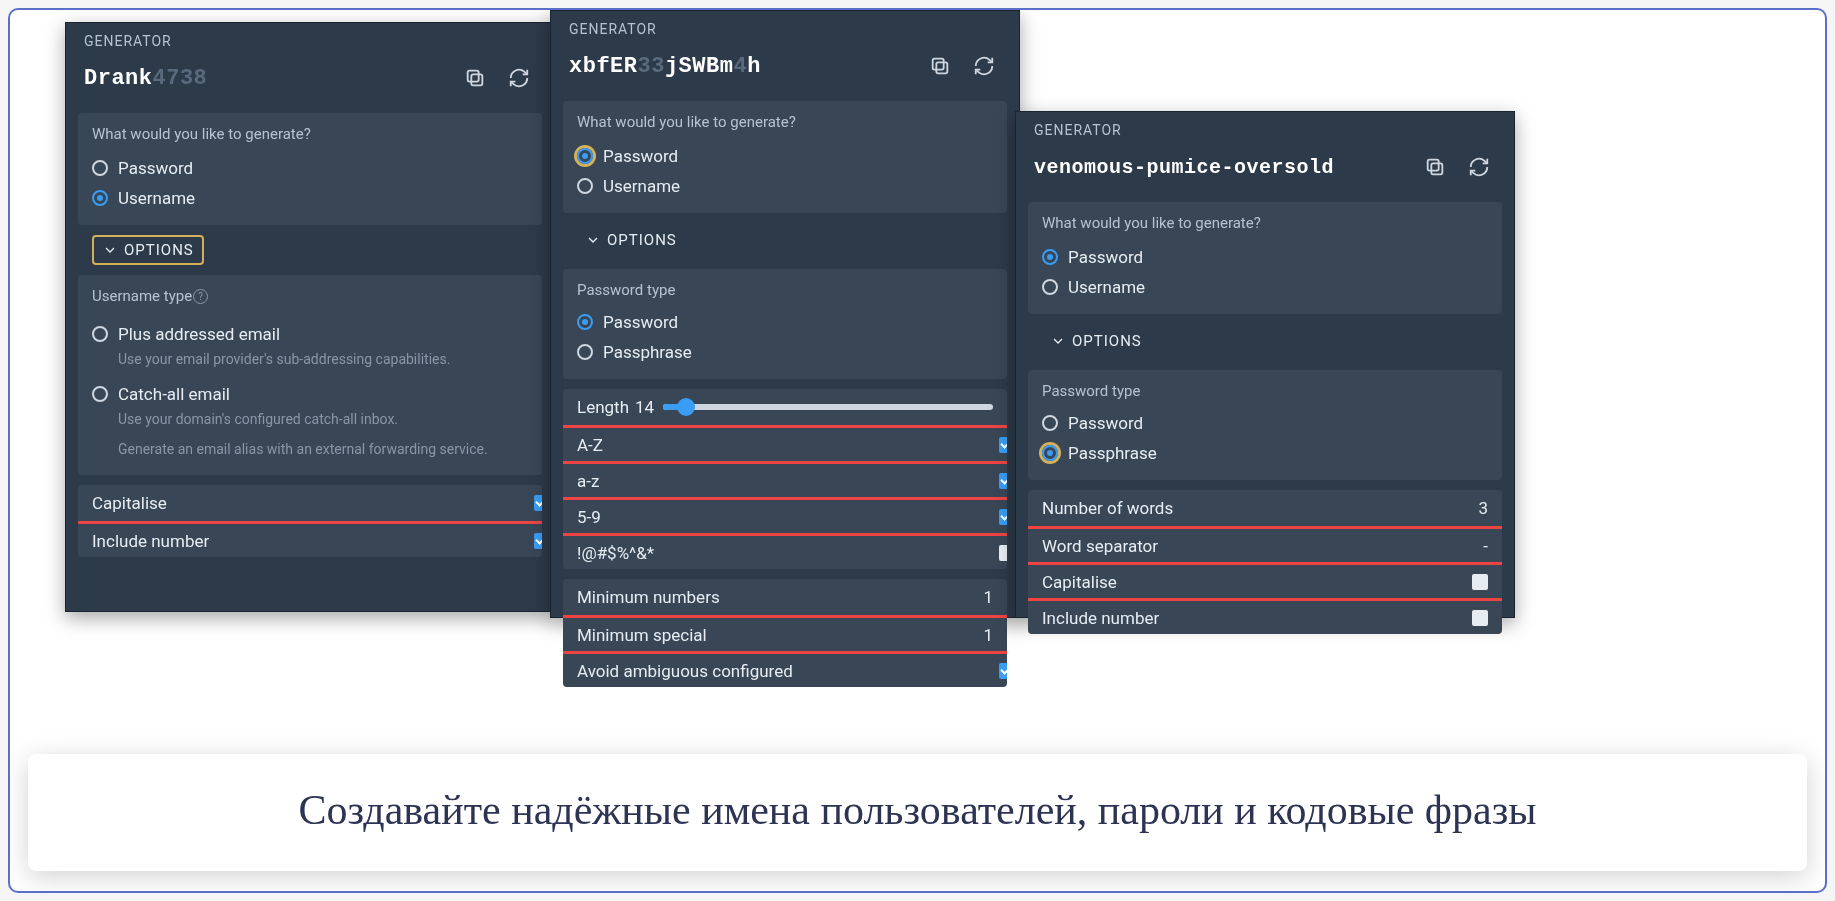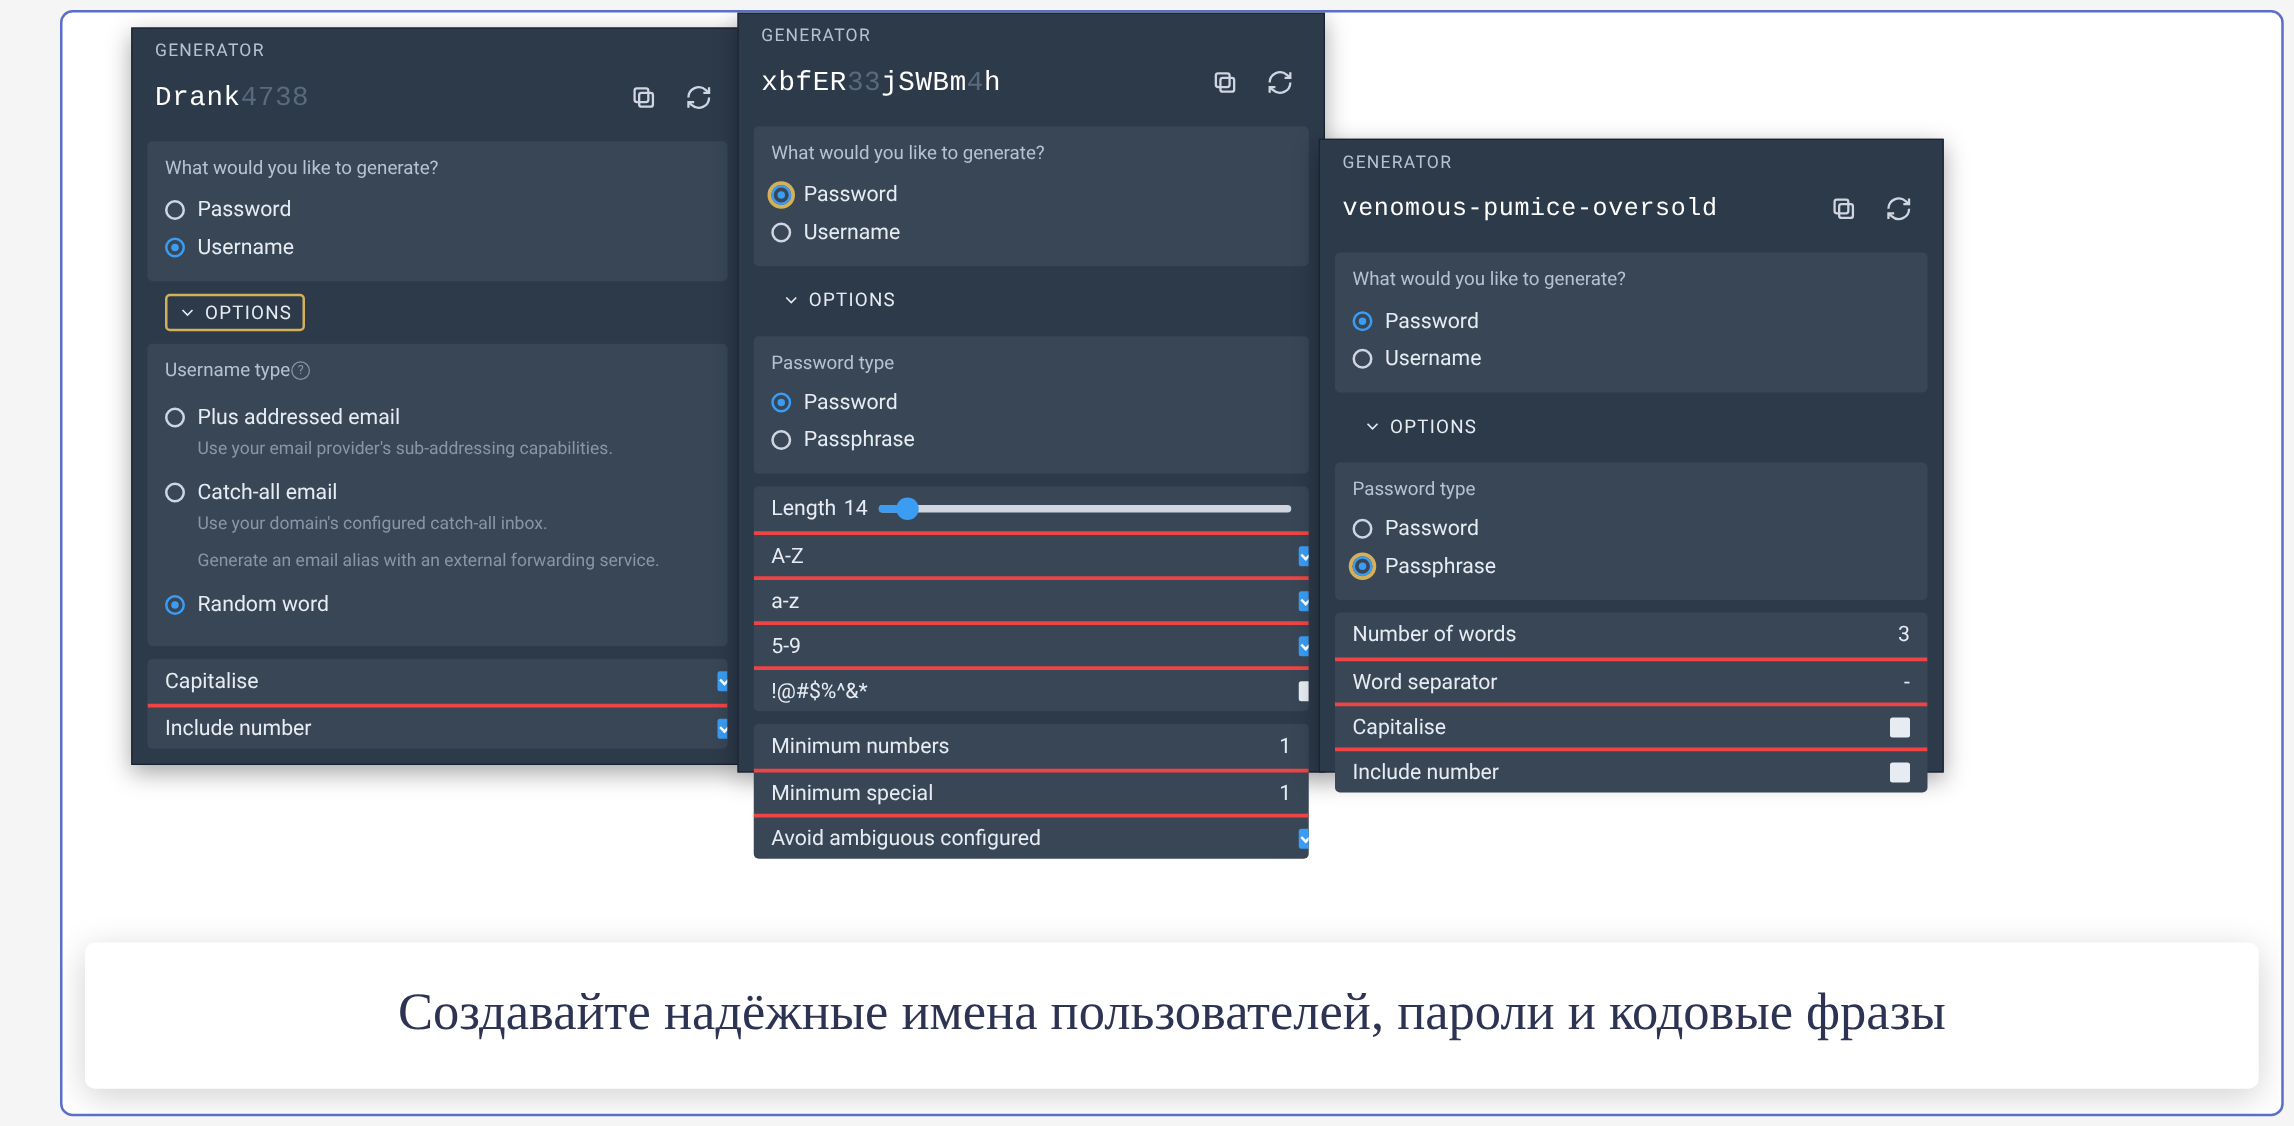--- a/index.html
+++ b/index.html
@@ -11,37 +11,36 @@
     position: relative;
     overflow: hidden;
   }
   .stage {
     position: absolute;
     top: 8px; left: 8px; right: 8px; bottom: 8px;
     background: #fff;
     border: 2px solid #5b6fc9;
     border-radius: 10px;
     overflow: hidden;
-    margin-left: 40px;
   }
   .card {
     position: absolute;
     background: #2d3a4a;
     color: #d9dfe7;
     border: 1px solid #1a2330;
     box-shadow: 0 6px 18px rgba(0,0,0,0.35);
     font-size: 17px;
   }
   .card1 { top: 12px;  left: 55px;  width: 490px; height: 590px; z-index: 1; }
   .card2 { top: 0px;   left: 540px; width: 470px; height: 608px; z-index: 2; }
   .card3 { top: 101px; left: 1005px;width: 500px; height: 507px; z-index: 3; }
 
   .hdr { padding: 10px 18px 6px; font-size: 14px; letter-spacing: 1px; color: #b8c2cf; text-transform: uppercase; }
   .gen-row { display:flex; align-items:center; justify-content:space-between; padding: 6px 18px 18px; }
-  .gen-value { font-family: "Courier New", monospace; font-size: 22px; color:#fff; font-weight:400; letter-spacing:0.5px; }
+  .gen-value { font-family: "Courier New", monospace; font-size: 22px; color:#fff; font-weight:700; letter-spacing:0.5px; }
   .gen-value .dim { color:#5a6a7d; }
   .icon-btn { width:34px; height:34px; display:flex; align-items:center; justify-content:center; color:#cfd6e0; cursor:pointer; border-radius:4px; }
   .icon-btn svg { width:22px; height:22px; stroke:#cfd6e0; fill:none; stroke-width:2; }
   .icon-group { display:flex; gap:10px; }
 
   .section { background:#384656; margin: 0 12px 10px; border-radius:4px; padding: 12px 14px; }
   .section.no-bg { background:transparent; padding-left:14px; padding-right:14px; }
   .q { color:#b8c2cf; font-size:15px; margin-bottom:10px; }
   .radio-row { display:flex; align-items:center; gap:10px; padding:5px 0; cursor:pointer; }
   .radio-row.focus .radio { box-shadow:0 0 0 3px #d4b05a; border-radius:50%; }
@@ -151,26 +150,20 @@
       <div class="opt-item">
         <div class="radio-row">
           <span class="radio"></span>
           <span class="radio-label">Catch-all email</span>
         </div>
         <div class="opt-desc">Use your domain's configured catch-all inbox.</div>
       </div>
       <div class="opt-item">
         <div class="opt-desc">Generate an email alias with an external forwarding service.</div>
       </div>
-      <div class="opt-item">
-        <div class="radio-row">
-          <span class="radio sel"></span>
-          <span class="radio-label">Random word</span>
-        </div>
-      </div>
     </div>
 
     <div class="list-block">
       <div class="list-row">
         <span class="lr-label">Capitalise</span>
         <span class="ck half cut"></span>
       </div>
       <div class="list-row">
         <span class="lr-label">Include number</span>
         <span class="ck half cut"></span>

